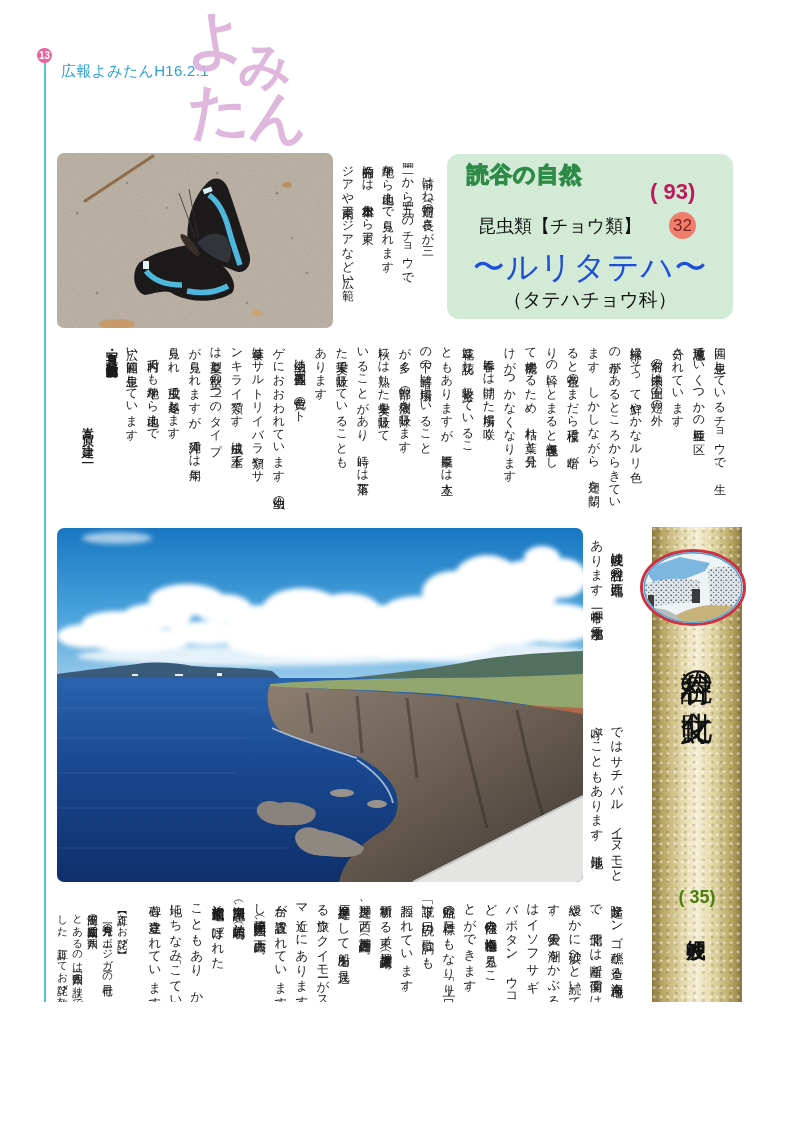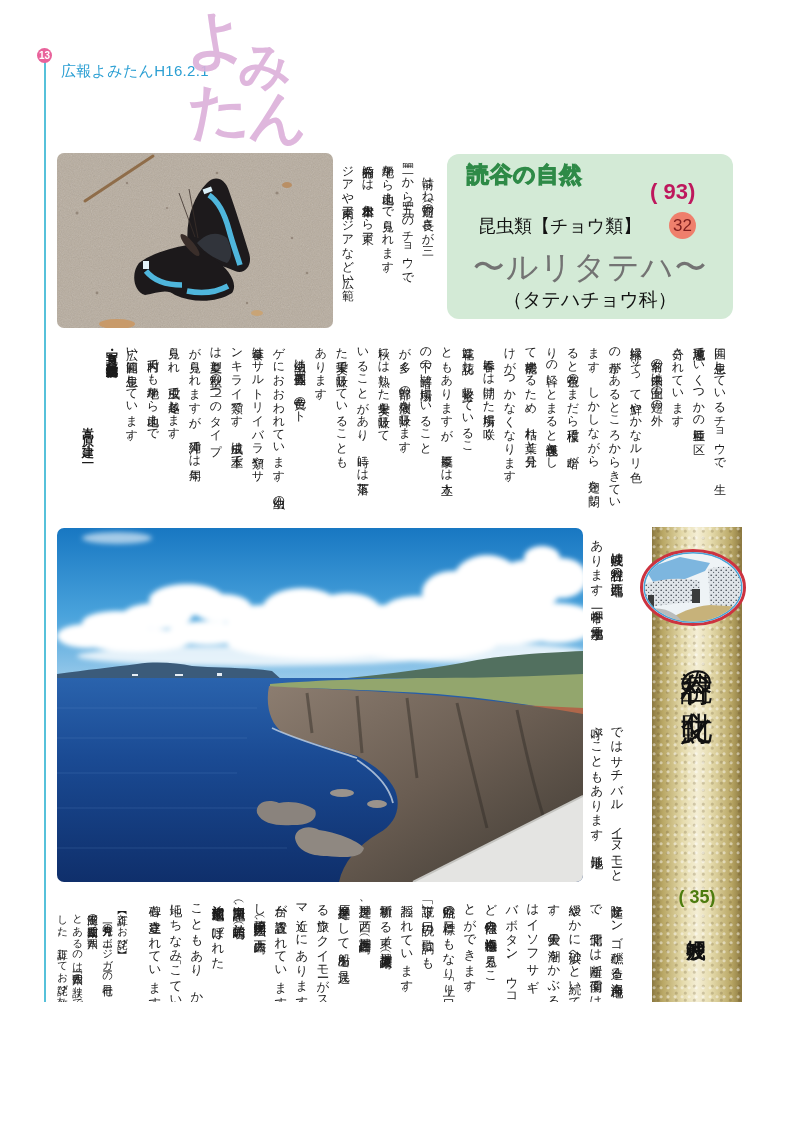--- a/index.html
+++ b/index.html
@@ -56,21 +56,21 @@
     position: absolute; left: 31px; top: 60px; white-space: nowrap;
     font-family: "DejaVu Sans", sans-serif; font-size: 18px; color: #111; text-align: center;
   }
   .num-badge {
     position: absolute; left: 222px; top: 58px; width: 27px; height: 27px; border-radius: 50%;
     background: var(--number_badge, #ef7f6c); color: #7f1d1d;
     font: 17px "Liberation Sans", sans-serif; text-align: center; line-height: 27px;
   }
   .species {
     position: absolute; left: 0; right: 0; top: 92px; text-align: center; white-space: nowrap;
-    font-family: Liberation Serif, serif; font-size: 32px; color: #737373; letter-spacing: 1px;
+    font-family: Liberation Serif, serif; font-size: 32px; color: #1d4ed8; letter-spacing: 1px;
   }
   .family {
     position: absolute; left: 0; right: 0; top: 133px; text-align: center; white-space: nowrap;
     font-family: "DejaVu Sans", sans-serif; font-size: 19px; color: #111;
   }
 
   
   .banner {
     left: 652px; top: 527px; width: 90px; height: 548px;
     background:

